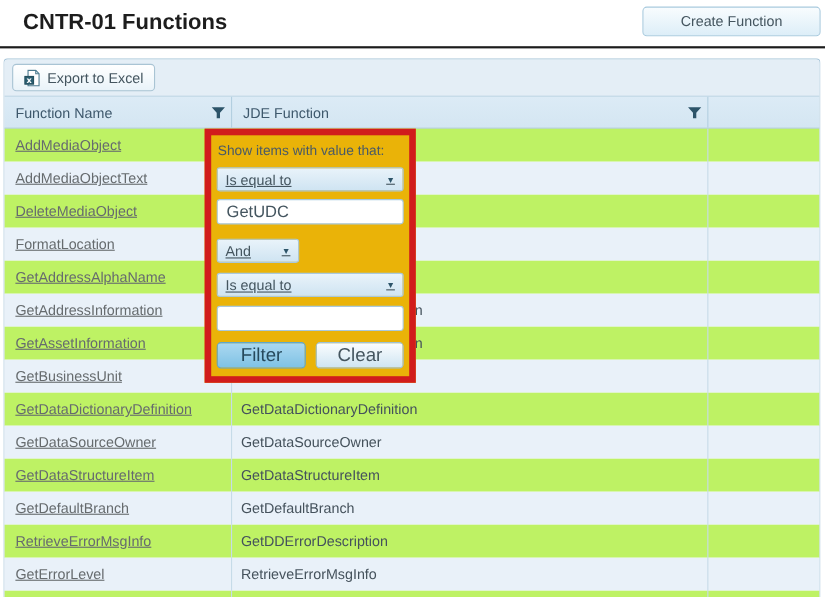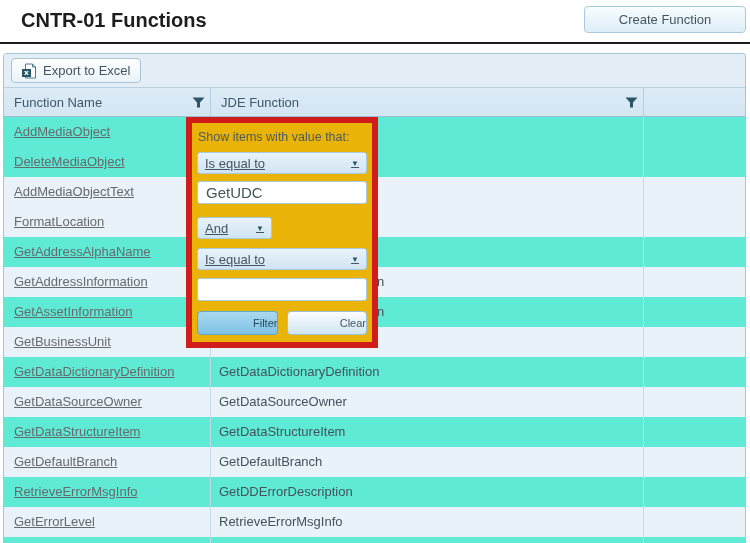--- a/index.html
+++ b/index.html
@@ -44,21 +44,21 @@
     display:flex; height:29px;
     background:linear-gradient(#dcebf6,#d4e6f2);
     border-bottom:1px solid #9cbed5;
     font-size:13px; color:#3e586c;
   }
   .ghead .hc { display:flex; align-items:center; padding-left:10px; padding-right:5px; }
   .ghead .hc1 { width:207px; border-right:1px solid #b3cfe0; }
   .ghead .hc2 { width:433px; border-right:1px solid #b3cfe0; }
   .ghead .hc3 { flex:1; }
   .funnel { margin-left:auto; display:flex; align-items:center; cursor:pointer; }
-  .gbody .row { display:flex; height:30px; font-size:13px; background:#5eead4; }
+  .gbody .row { display:flex; height:30px; font-size:13px; background:#bef264; }
   .gbody .row.alt { background:#e9f1f9; }
   .gbody .c1 { width:207px; border-right:1px solid #c6dbe8; padding-left:10px; line-height:29px;
                overflow:hidden; white-space:nowrap; }
   .gbody .c2 { width:433px; border-right:1px solid #c6dbe8; padding-left:8px; line-height:29px;
                color:#45525c; overflow:hidden; white-space:nowrap; }
   .gbody .c3 { flex:1; }
   .fn-link { color:#666b6e; text-decoration:underline; cursor:pointer; }
   .c2.peek { padding-left:166px; }
   
   .annotation {
@@ -79,21 +79,21 @@
     width:100%; height:23px; border:1px solid #a9c9dd; border-radius:3px;
     font-family:"Liberation Sans", sans-serif; font-size:15px; color:#44555f;
     padding:0 8px; background:#fff; outline:none;
   }
   .txt1 { margin-bottom:13px; }
   .and-dd { width:75px; margin-bottom:9px;align-items:center; }
   .dd2 { margin-bottom:8px; }
   .btn-row { display:flex; gap:9px; margin-top:10px; }
   .pbtn {
     height:24px; border-radius:4px; font-family:"Liberation Sans", sans-serif;
-    font-size:11px; cursor:pointer;text-align:right;
+    font-size:17px; cursor:pointer;
   }
   .filter-btn {
     width:84px; border:1px solid #5ea7cd;
     background:linear-gradient(#abd8f0,#7fc2e5); color:#26495c;
   }
   .clear-btn {
     width:82px; border:1px solid #9cc2d8;
     background:linear-gradient(#fbfdfe,#cfe5f2); color:#44555f;
   }
 </style>
@@ -139,27 +139,27 @@
     </div>
     <div class="hc hc3"></div>
   </div>
 
   <div class="gbody">
       <div class="row">
         <div class="c1"><a class="fn-link">AddMediaObject</a></div>
         <div class="c2"></div>
         <div class="c3"></div>
       </div>
+      <div class="row alt">
+        <div class="c1"><a class="fn-link">AddMediaObjectText</a></div>
+        <div class="c2"></div>
+        <div class="c3"></div>
+      </div>
       <div class="row">
         <div class="c1"><a class="fn-link">DeleteMediaObject</a></div>
-        <div class="c2"></div>
-        <div class="c3"></div>
-      </div>
-      <div class="row alt">
-        <div class="c1"><a class="fn-link">AddMediaObjectText</a></div>
         <div class="c2"></div>
         <div class="c3"></div>
       </div>
       <div class="row alt">
         <div class="c1"><a class="fn-link">FormatLocation</a></div>
         <div class="c2"></div>
         <div class="c3"></div>
       </div>
       <div class="row">
         <div class="c1"><a class="fn-link">GetAddressAlphaName</a></div>

